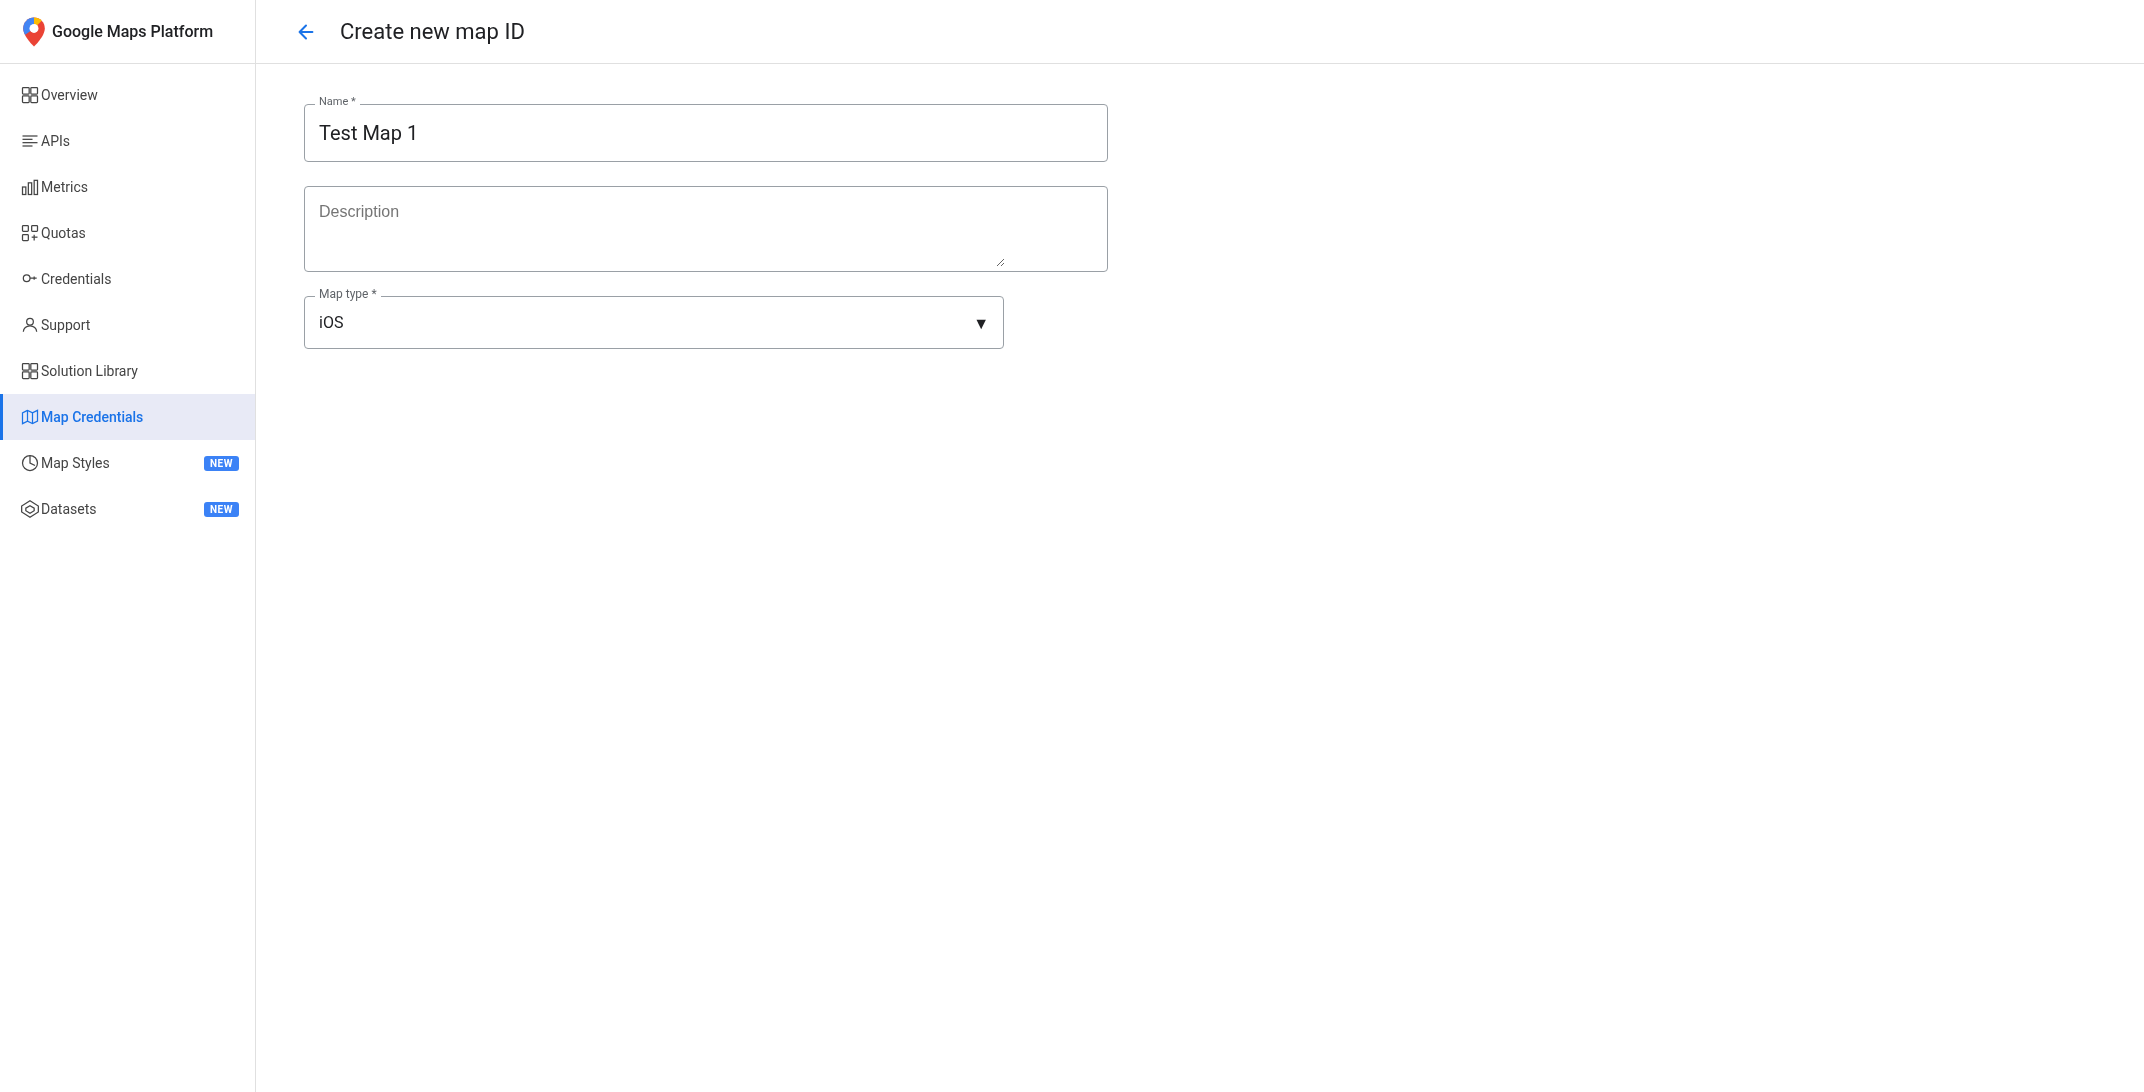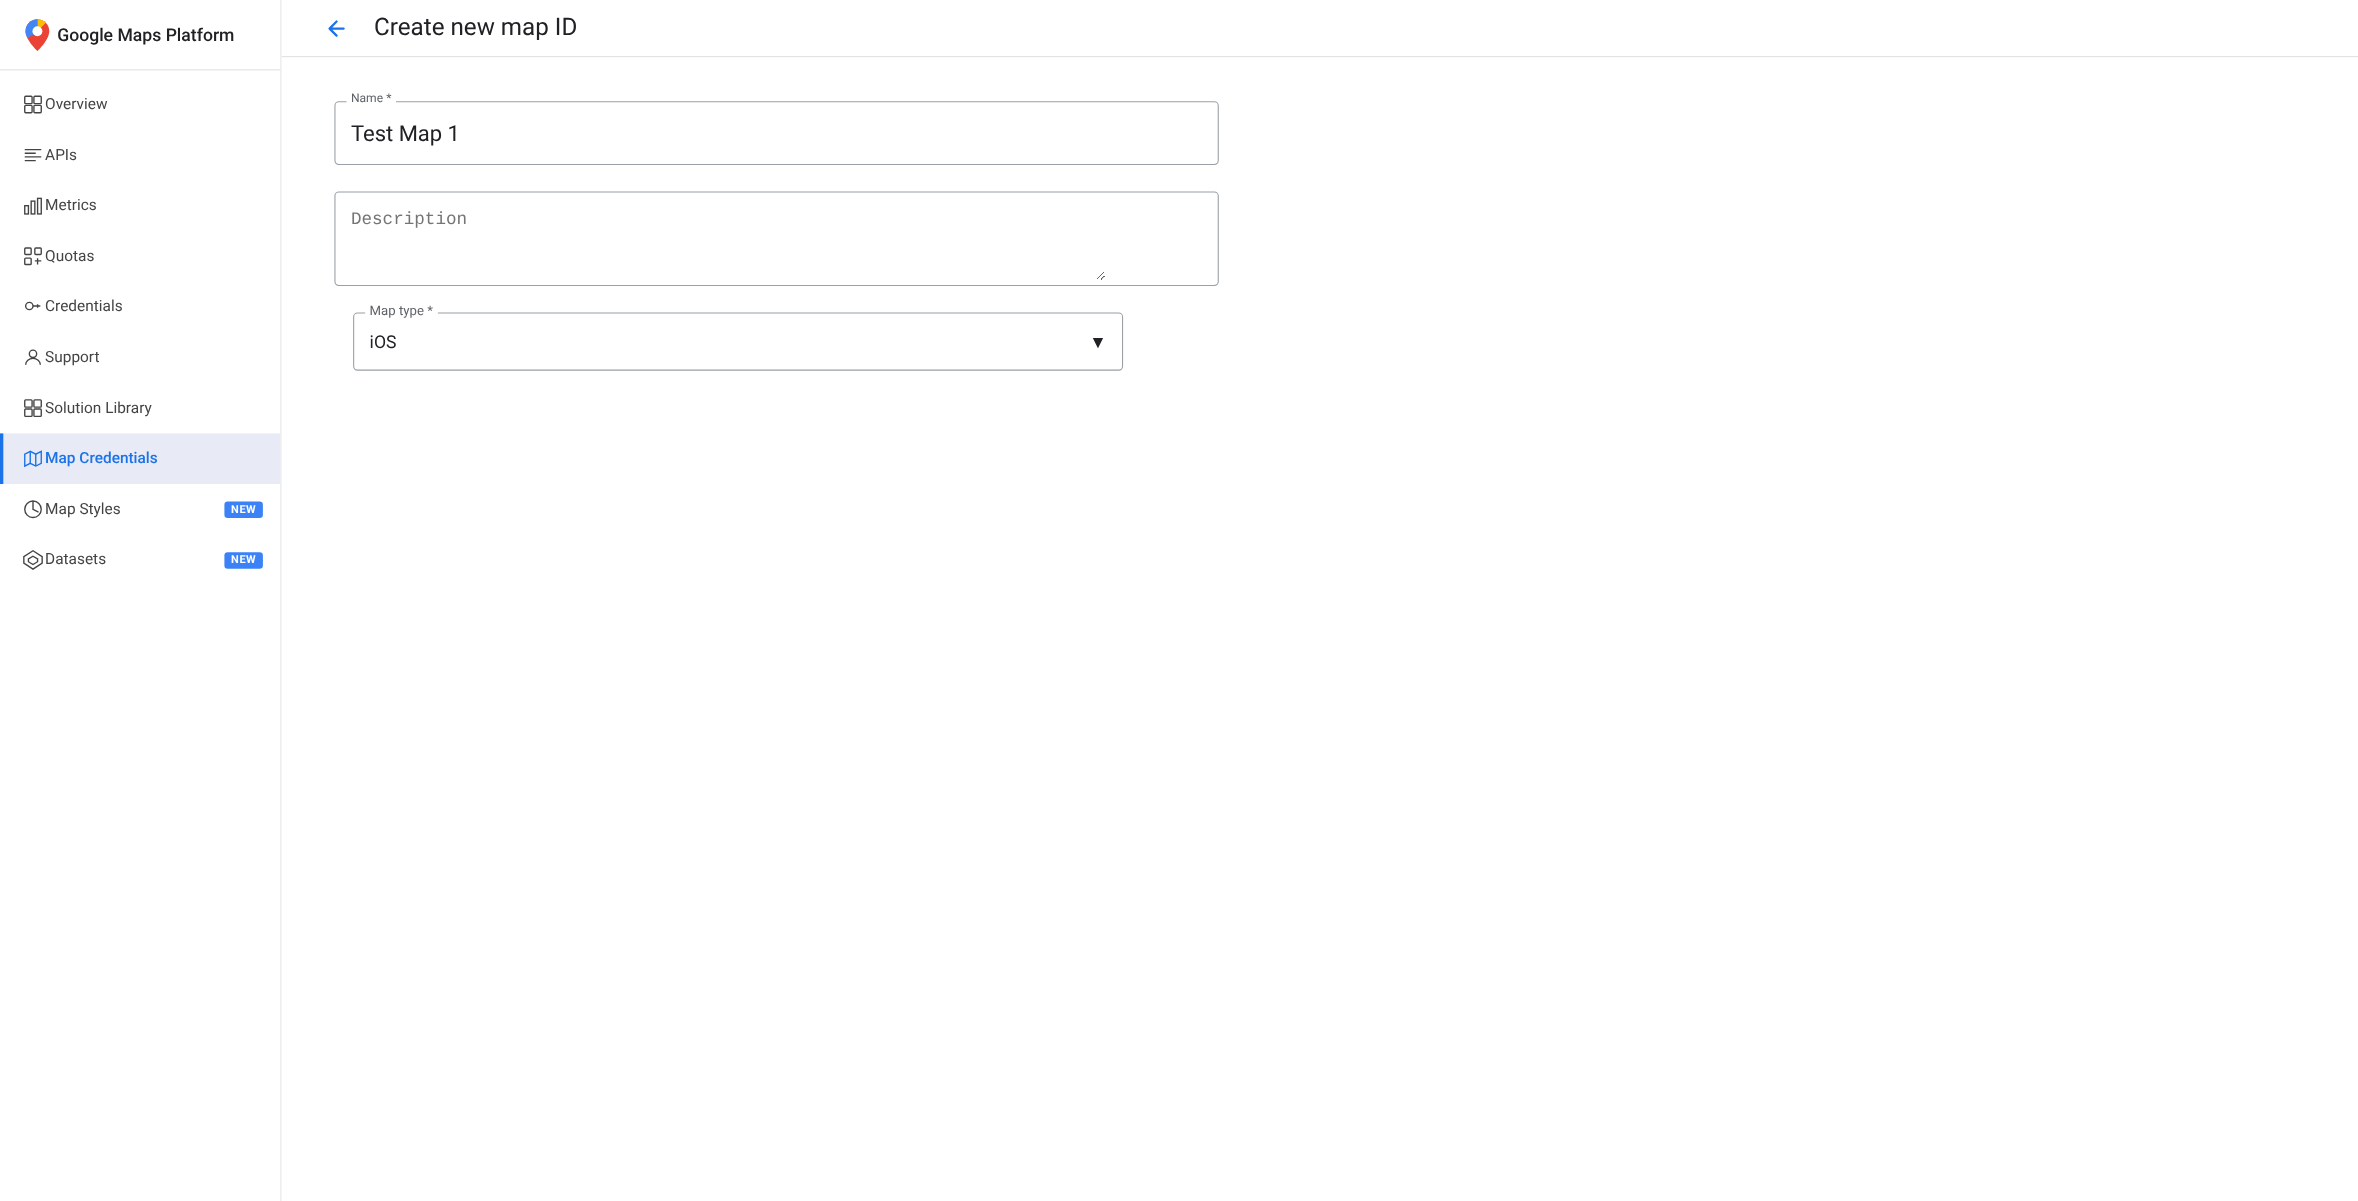--- a/index.html
+++ b/index.html
@@ -95,21 +95,21 @@
       display: flex;
       flex-direction: column;
       overflow-y: auto;
       background: #fff;
     }
 
     .main-header {
       display: flex;
       align-items: center;
       padding: 0 32px;
-      height: 52px;
+      height: 64px;
       border-bottom: 1px solid #e0e0e0;
       gap: 16px;
     }
 
     .back-btn {
       background: none;
       border: none;
       cursor: pointer;
       color: #1a73e8;
       display: flex;
@@ -169,31 +169,30 @@
 
     .field-textarea {
       width: 700px;
       border: none;
       outline: none;
       padding: 16px 14px;
       font-size: 16px;
       color: #0f172a;
       border-radius: 4px;
       background: transparent;
-      font-family: Liberation Mono, monospace;
+      font-family: Liberation Sans, sans-serif;
       resize: vertical;
       min-height: 80px;
     }
 
     .field-select-wrapper {
       position: relative;
       border: 1px solid #9aa0a6;
       border-radius: 4px;
       width: 700px;
-      margin-left: 17px;
     }
 
     .field-select-label {
       position: absolute;
       top: -10px;
       left: 10px;
       background: #fff;
       padding: 0 4px;
       font-size: 12px;
       color: #5f6368;

